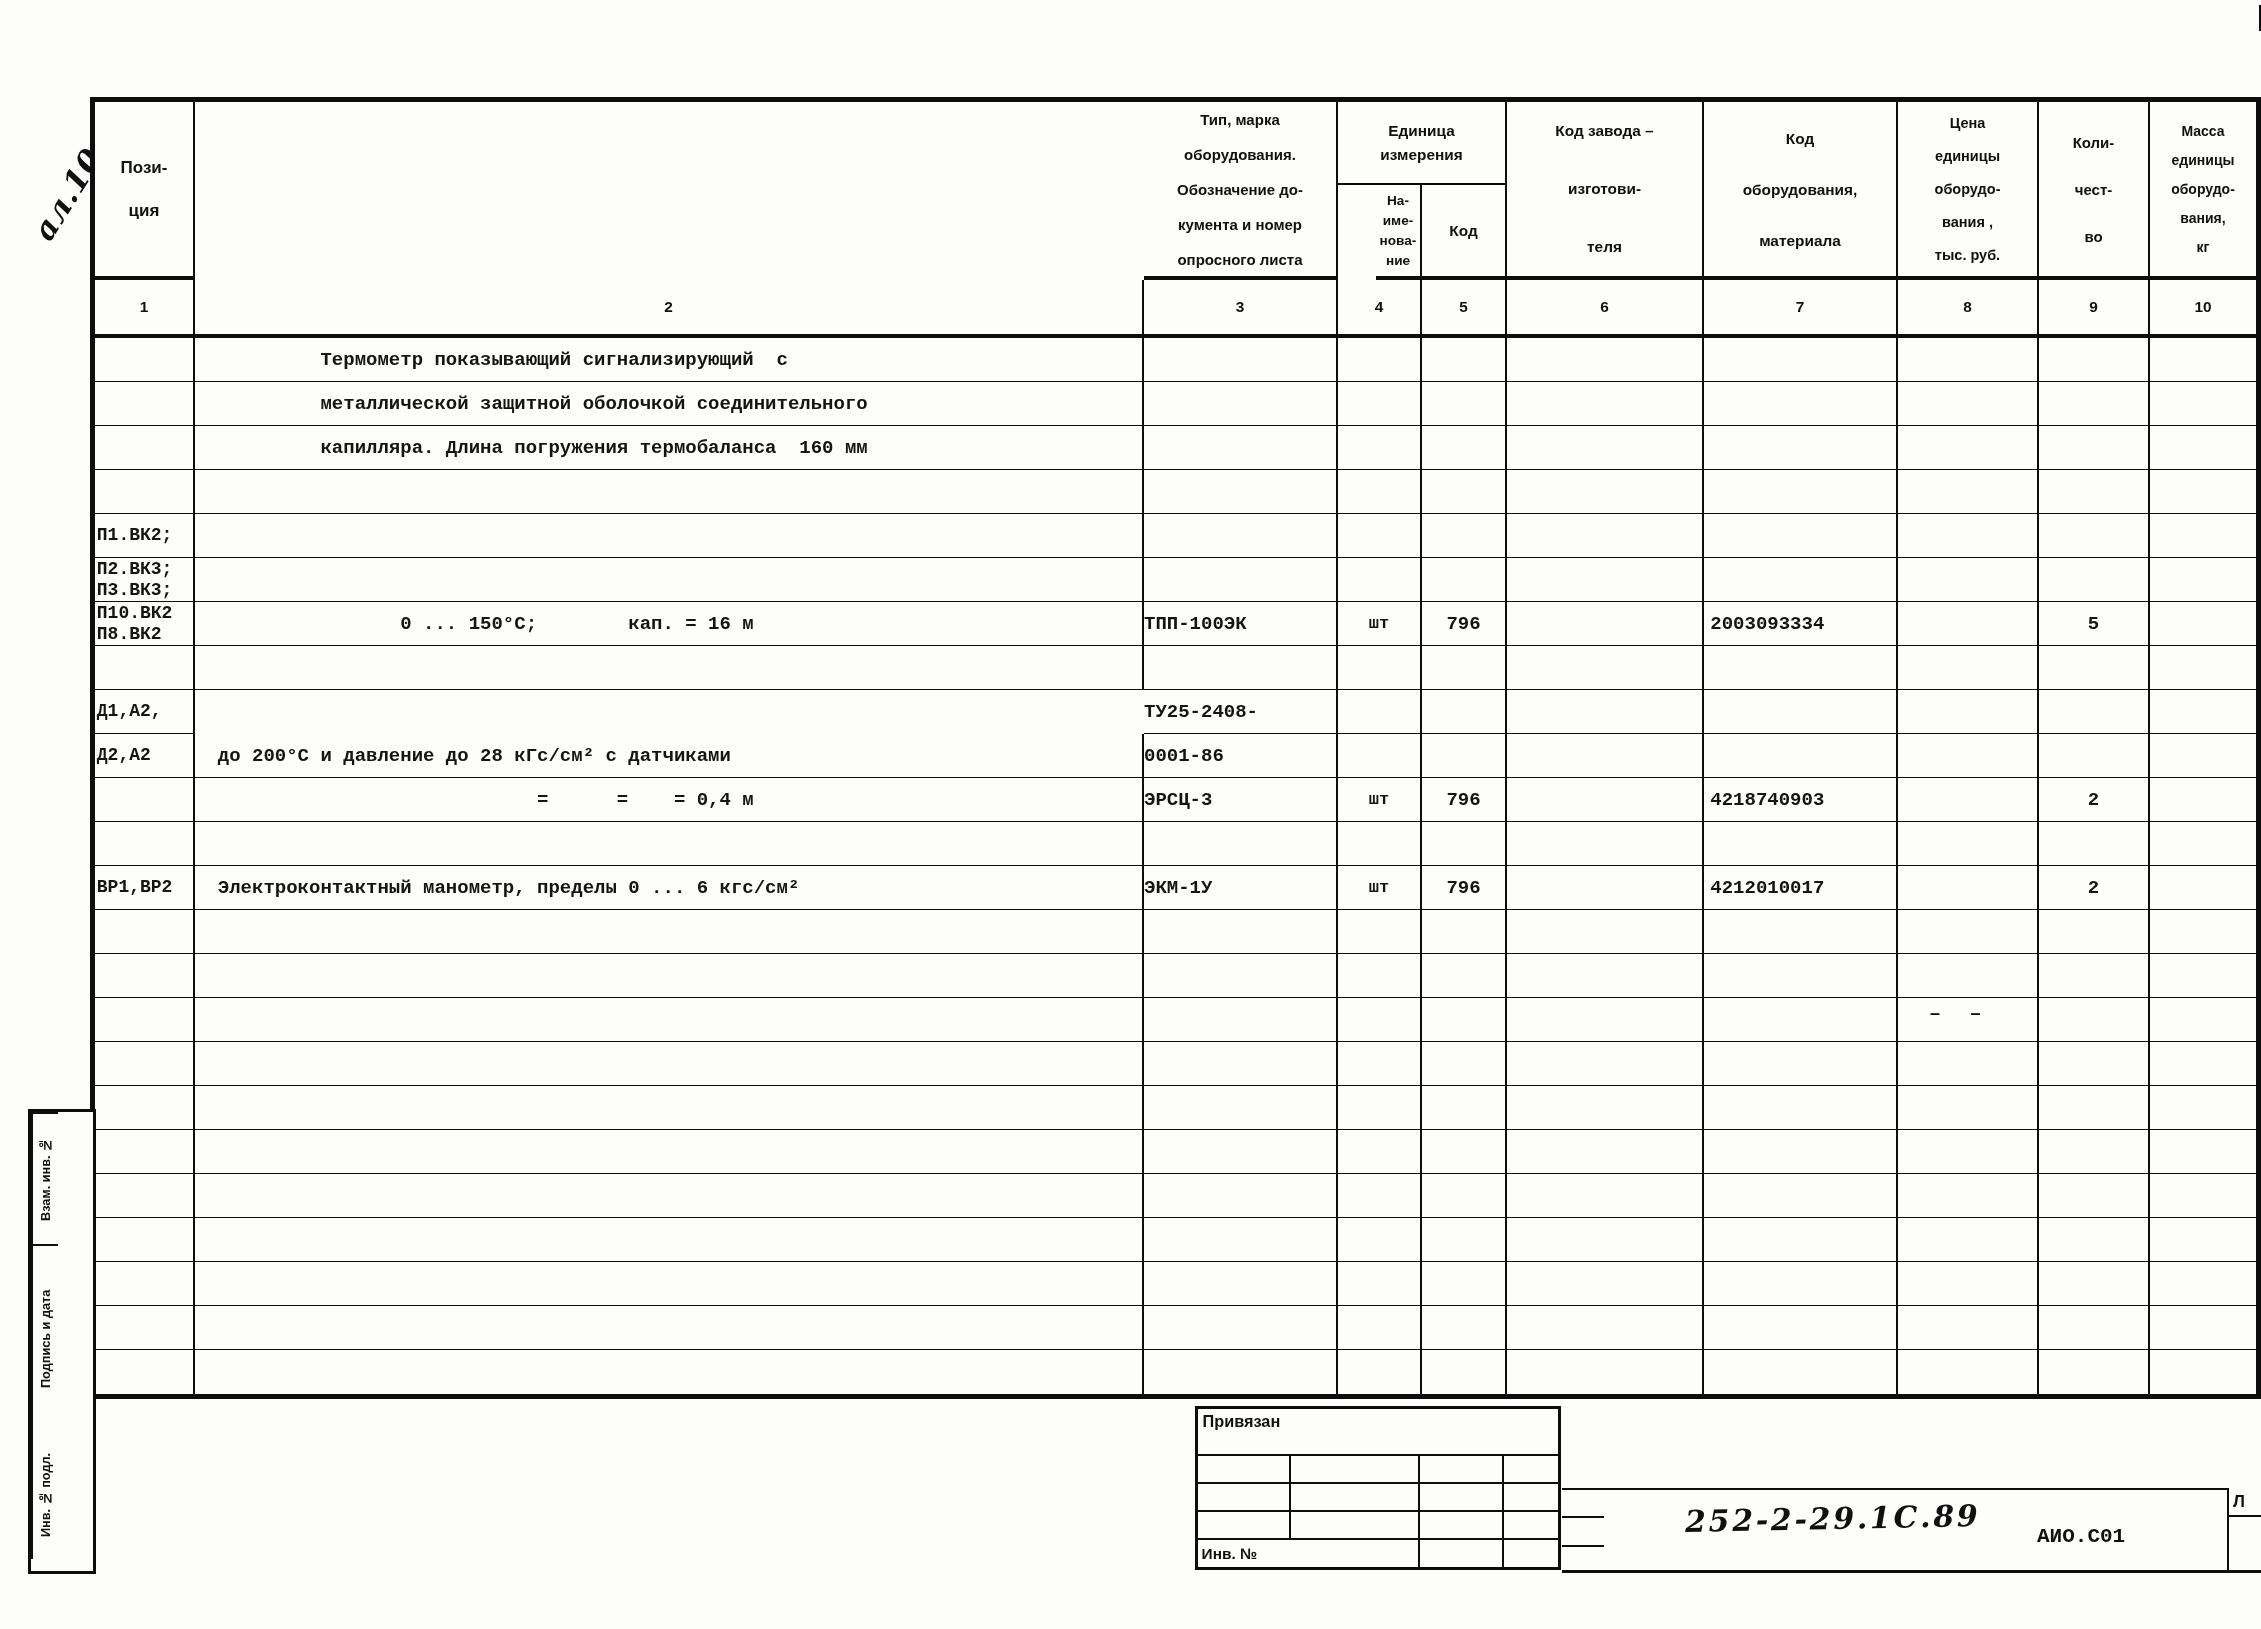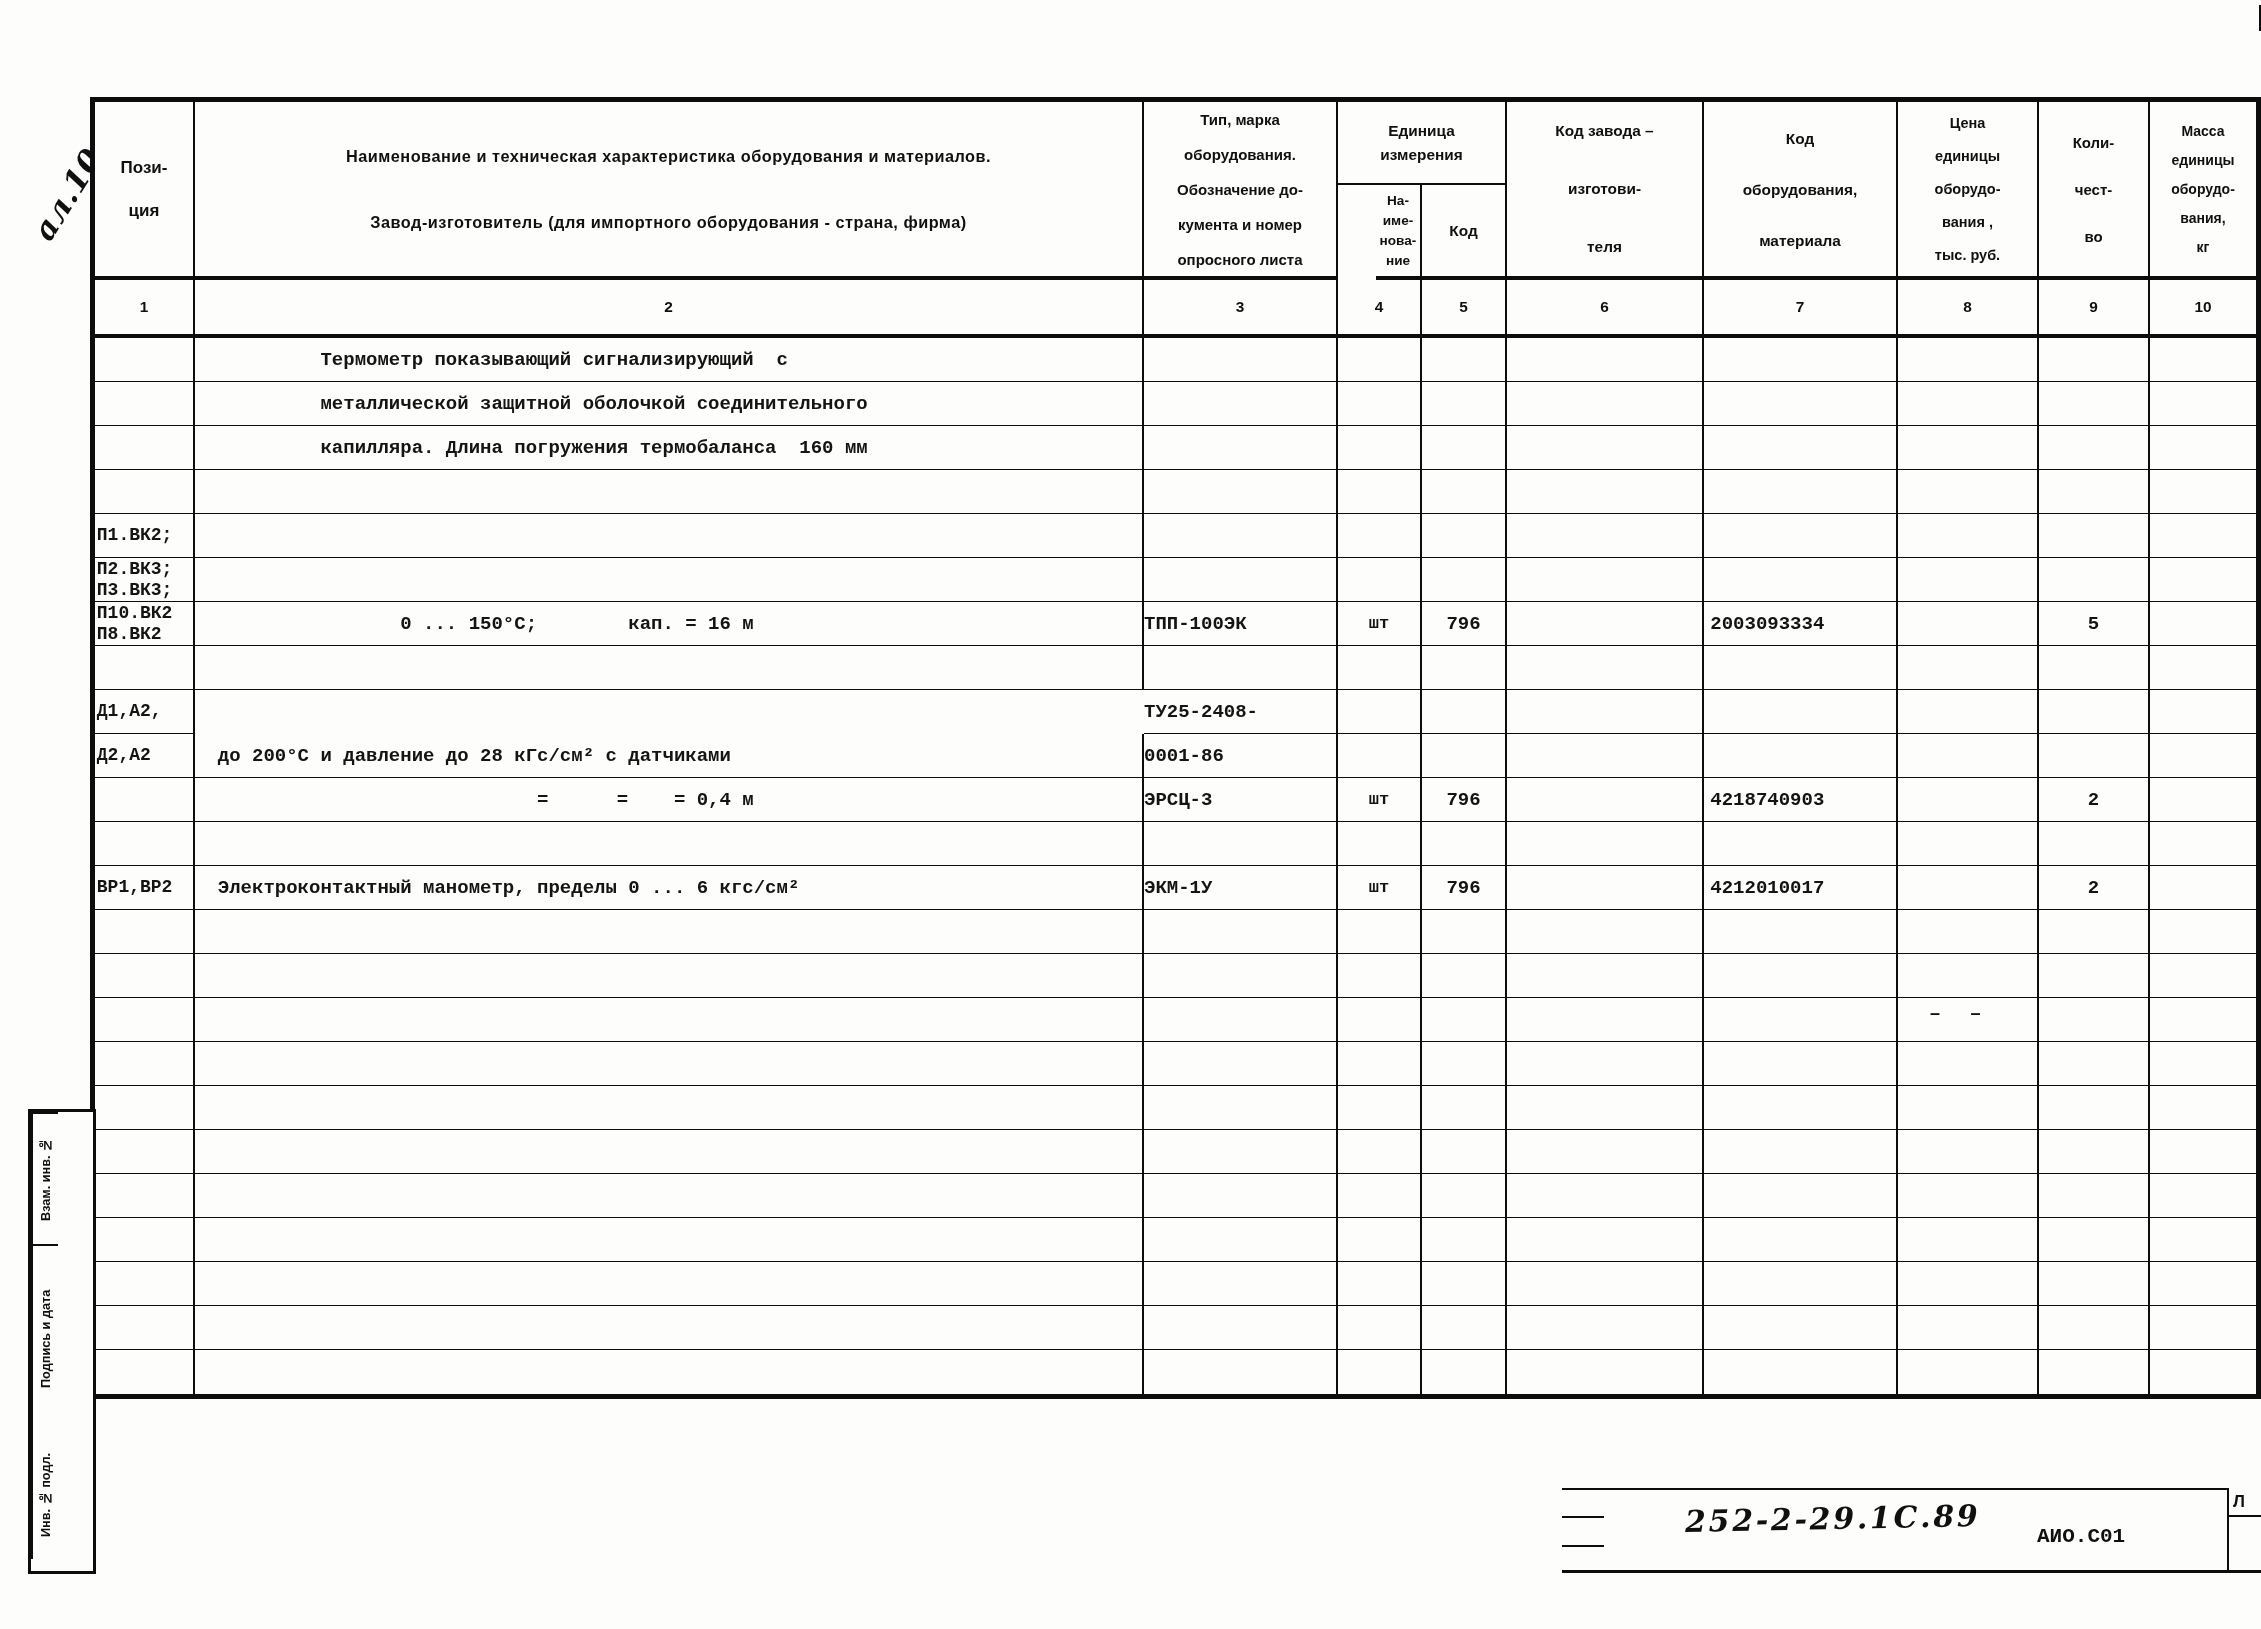--- a/index.html
+++ b/index.html
@@ -80,23 +80,20 @@
 </head>
 <body>
 
 <div id="page">
 
   <div id="margin-note">ал.10</div>
 
   <div id="spec-grid">
     <div class="cell hcell h-c1">Пози-
 ция</div>
-    <div class="cell hcell h-c2">Наименование и техническая характеристика  оборудования и материалов.
-
-Завод-изготовитель  (для импортного оборудования -  страна, фирма)</div>
     <div class="cell hcell h-c3">Тип,    марка
 оборудования.
 Обозначение  до-
 кумента  и  номер
 опросного листа</div>
     <div class="cell hcell h-unit">Единица
 измерения</div>
     <div class="cell hcell h-c4">На-
 име-
 нова-
@@ -376,20 +373,38 @@
       <div class="cell body col-10 rightmost bottom" style="grid-area: 27 / 10;"></div>
     </div>
 
   <div id="sidebar">
     <div class="sb-label" style="grid-column:1;grid-row:1">Взам. инв. №</div>
     <div class="sb-label" style="grid-column:1;grid-row:2">Подпись и дата</div>
     <div class="sb-label last" style="grid-column:1;grid-row:3">Инв. № подл.</div>
     <div class="sb-right"></div>
   </div>
 
+  <div id="stamp">
+    <div class="st st-title">Привязан</div>
+    <div class="st" style="grid-column:1;grid-row:2"></div>
+    <div class="st" style="grid-column:2;grid-row:2"></div>
+    <div class="st" style="grid-column:3;grid-row:2"></div>
+    <div class="st nr" style="grid-column:4;grid-row:2"></div>
+    <div class="st" style="grid-column:1;grid-row:3"></div>
+    <div class="st" style="grid-column:2;grid-row:3"></div>
+    <div class="st" style="grid-column:3;grid-row:3"></div>
+    <div class="st nr" style="grid-column:4;grid-row:3"></div>
+    <div class="st" style="grid-column:1;grid-row:4"></div>
+    <div class="st" style="grid-column:2;grid-row:4"></div>
+    <div class="st" style="grid-column:3;grid-row:4"></div>
+    <div class="st nr" style="grid-column:4;grid-row:4"></div>
+    <div class="st st-inv nb">Инв. №</div>
+    <div class="st nb" style="grid-column:3;grid-row:5"></div>
+    <div class="st nr nb" style="grid-column:4;grid-row:5"></div>
+  </div>
 
   <div class="hline" style="left:1562px;top:1488px;width:666px;height:2.3px"></div>
   <div class="hline" style="left:1562px;top:1570px;width:708px;height:2.7px"></div>
   <div class="hline" style="left:1562px;top:1516px;width:42px;height:1.8px"></div>
   <div class="hline" style="left:1562px;top:1545px;width:42px;height:1.8px"></div>
   <div class="vline" style="left:2227px;top:1488px;width:2.3px;height:84px"></div>
   <div class="hline" style="left:2229px;top:1515px;width:41px;height:1.8px"></div>
   <div id="doc-number">252-2-29.1С.89</div>
   <div id="org-code">АИО.С01</div>
   <div id="sheet-l">Л</div>

